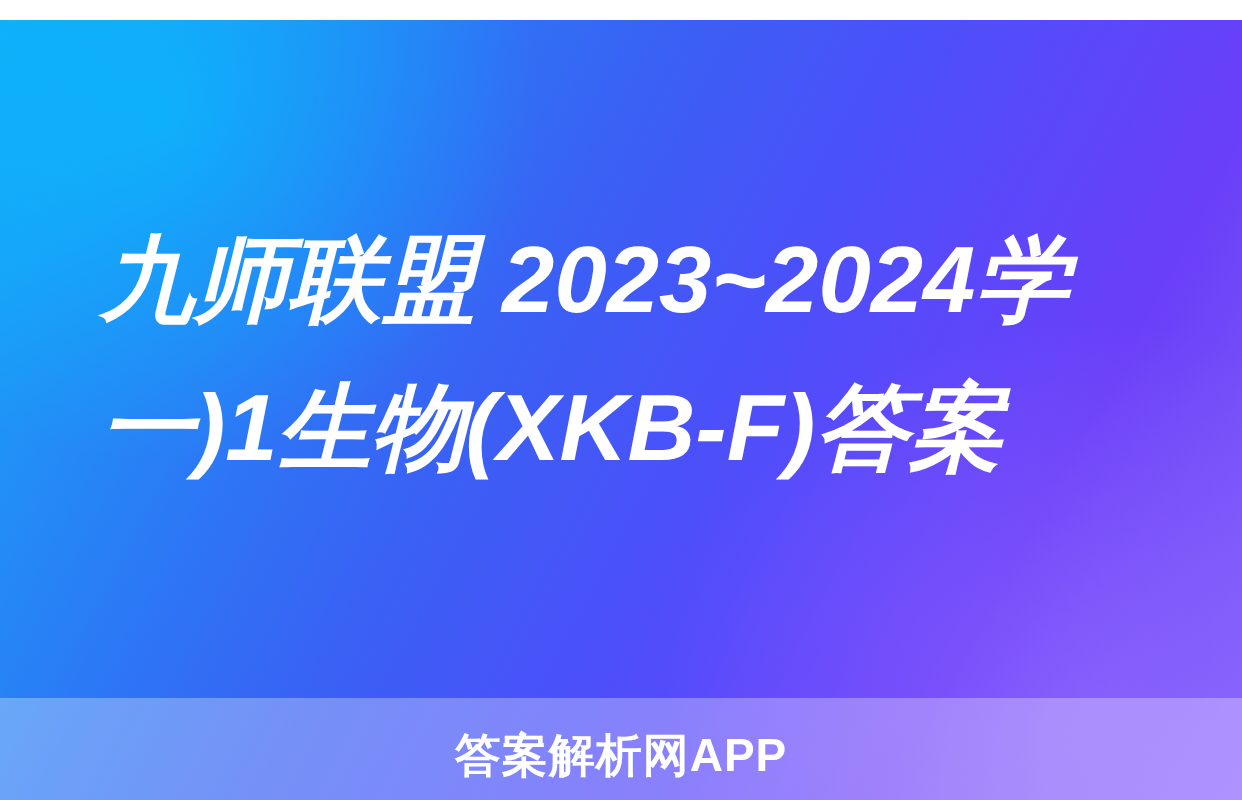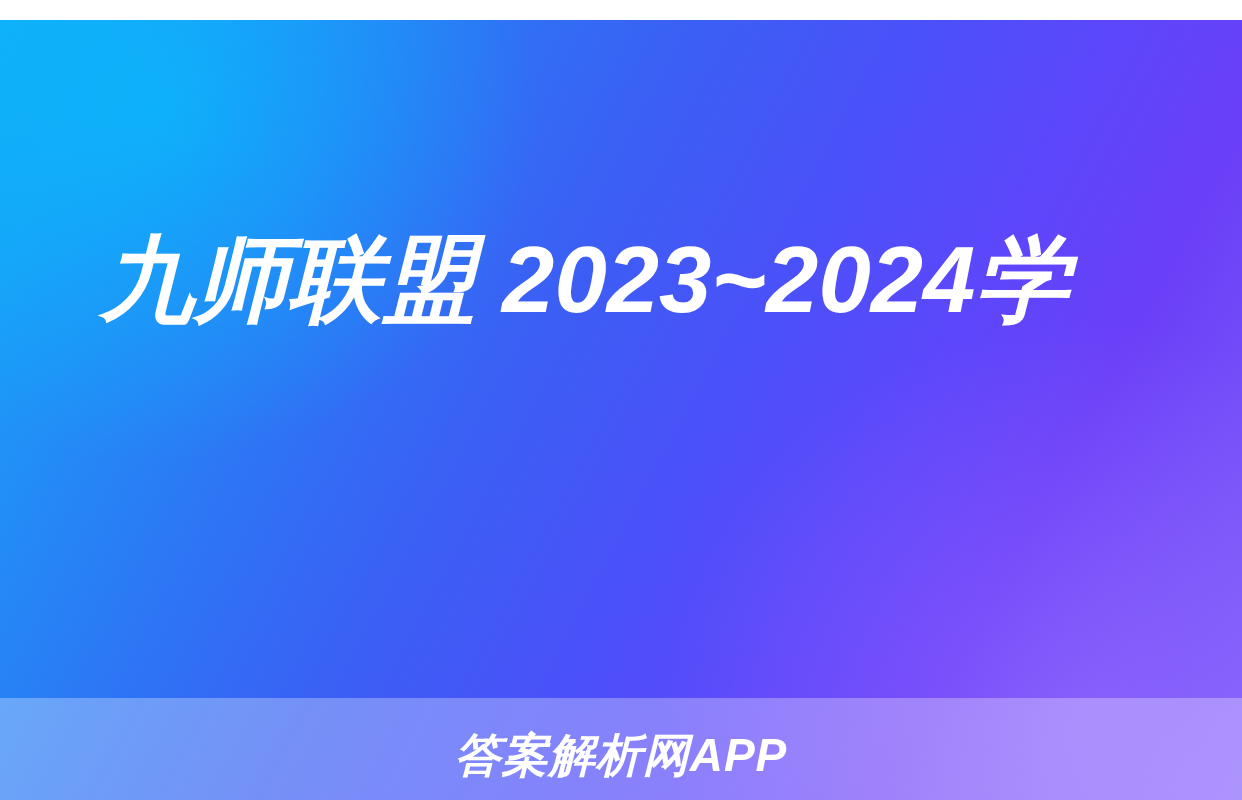--- a/index.html
+++ b/index.html
@@ -86,34 +86,34 @@
   .watermark {
     position: absolute;
     left: 0;
     right: 0;
     top: 705px;
     text-align: center;
     color: #ffffff;
     font-size: 46px;
     line-height: 60px;
     font-weight: 700;
-    font-style: italic;
     letter-spacing: 1px;
     white-space: nowrap;
   }
 </style>
 </head>
 <body>
 
 <div class="poster">
 
   <div class="glow-tl"></div>
   <div class="glow-br"></div>
 
   <div class="title-block">
     <div class="title-line">九师联盟 2023~2024学</div>
+    <div class="title-line">一)1生物(XKB-F)答案</div>
   </div>
 
   <div class="footer-band"></div>
 
   <div class="watermark">答案解析网APP</div>
 
 </div>
 
 </body></html>

